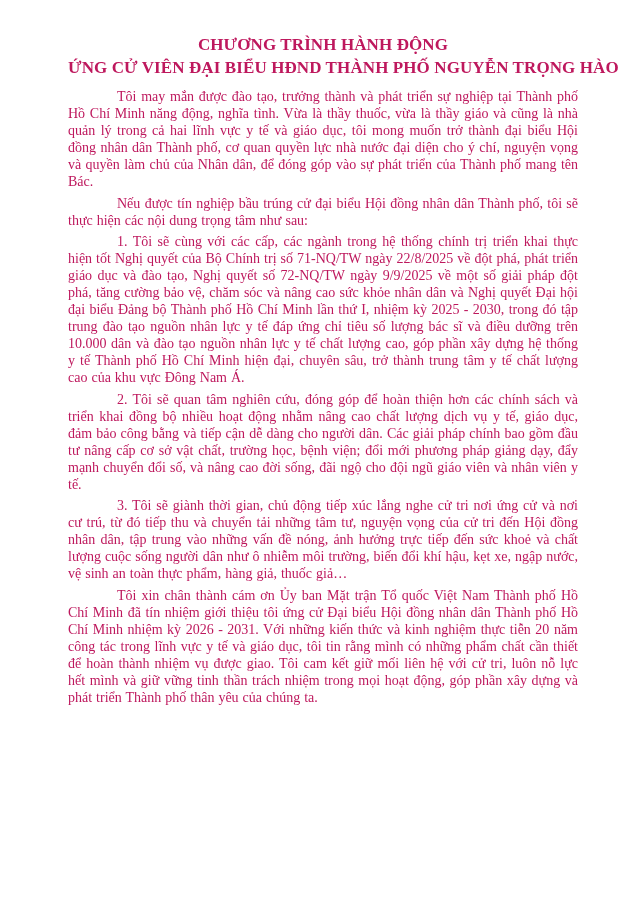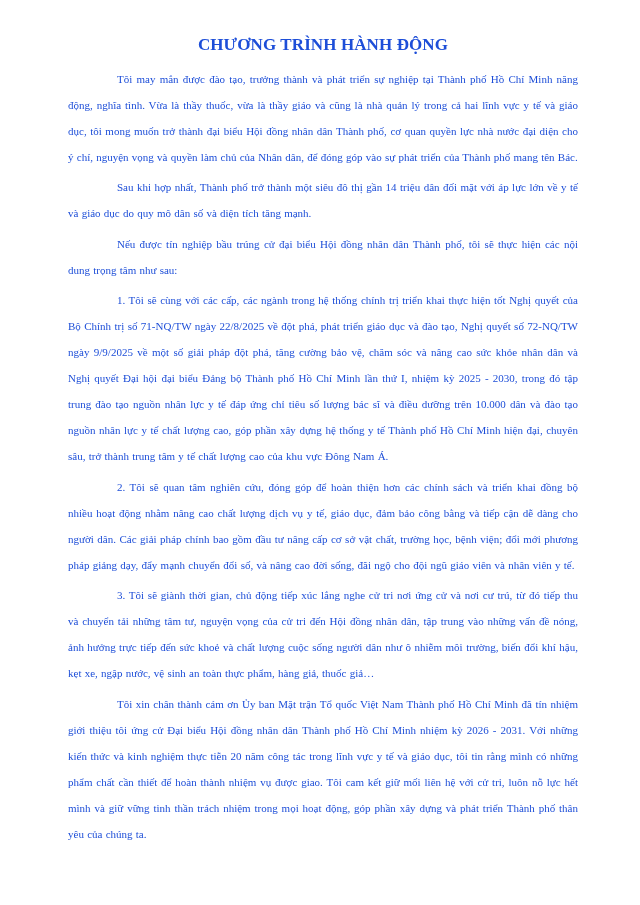--- a/index.html
+++ b/index.html
@@ -7,21 +7,21 @@
     padding: 0;
     background: #e8e8e8;
   }
   .page {
     position: relative;
     width: 640px;
     height: 905px;
     background: #ffffff;
     margin: 0 auto;
     overflow: hidden;
-    color: #1d4ed8;
+    color: #be185d;
     font-family: "Liberation Serif", "DejaVu Serif", serif;
   }
   .content {
     position: absolute;
     top: 34px;
     left: 68px;
     width: 510px;
   }
   .title-block {
     text-align: center;
@@ -32,38 +32,38 @@
     margin-bottom: 9px;
   }
   .title-line {
     white-space: nowrap;
   }
   .body-text p {
     margin: 0 0 4.5px 0;
     text-align: justify;
     text-justify: inter-word;
     text-indent: 49px;
-    font-size: 11px;
-    line-height: 26px;
+    font-size: 14px;
+    line-height: 17px;
     word-spacing: 0.5px;
   }
 </style>
 </head>
 <body>
 
 <div class="page">
   <div class="content">
 
     <div class="title-block">
       <div class="title-line">CHƯƠNG TRÌNH HÀNH ĐỘNG</div>
+      <div class="title-line">ỨNG CỬ VIÊN ĐẠI BIỂU HĐND THÀNH PHỐ NGUYỄN TRỌNG HÀO</div>
     </div>
 
     <div class="body-text">
       <p>Tôi may mắn được đào tạo, trưởng thành và phát triển sự nghiệp tại Thành phố Hồ Chí Minh năng động, nghĩa tình. Vừa là thầy thuốc, vừa là thầy giáo và cũng là nhà quản lý trong cả hai lĩnh vực y tế và giáo dục, tôi mong muốn trở thành đại biểu Hội đồng nhân dân Thành phố, cơ quan quyền lực nhà nước đại diện cho ý chí, nguyện vọng và quyền làm chủ của Nhân dân, để đóng góp vào sự phát triển của Thành phố mang tên Bác.</p>
-      <p>Sau khi hợp nhất, Thành phố trở thành một siêu đô thị gần 14 triệu dân đối mặt với áp lực lớn về y tế và giáo dục do quy mô dân số và diện tích tăng mạnh.</p>
       <p>Nếu được tín nghiệp bầu trúng cử đại biểu Hội đồng nhân dân Thành phố, tôi sẽ thực hiện các nội dung trọng tâm như sau:</p>
       <p>1. Tôi sẽ cùng với các cấp, các ngành trong hệ thống chính trị triển khai thực hiện tốt Nghị quyết của Bộ Chính trị số 71-NQ/TW ngày 22/8/2025 về đột phá, phát triển giáo dục và đào tạo, Nghị quyết số 72-NQ/TW ngày 9/9/2025 về một số giải pháp đột phá, tăng cường bảo vệ, chăm sóc và nâng cao sức khỏe nhân dân và Nghị quyết Đại hội đại biểu Đảng bộ Thành phố Hồ Chí Minh lần thứ I, nhiệm kỳ 2025 - 2030, trong đó tập trung đào tạo nguồn nhân lực y tế đáp ứng chỉ tiêu số lượng bác sĩ và điều dưỡng trên 10.000 dân và đào tạo nguồn nhân lực y tế chất lượng cao, góp phần xây dựng hệ thống y tế Thành phố Hồ Chí Minh hiện đại, chuyên sâu, trở thành trung tâm y tế chất lượng cao của khu vực Đông Nam Á.</p>
       <p>2. Tôi sẽ quan tâm nghiên cứu, đóng góp để hoàn thiện hơn các chính sách và triển khai đồng bộ nhiều hoạt động nhằm nâng cao chất lượng dịch vụ y tế, giáo dục, đảm bảo công bằng và tiếp cận dễ dàng cho người dân. Các giải pháp chính bao gồm đầu tư nâng cấp cơ sở vật chất, trường học, bệnh viện; đổi mới phương pháp giảng dạy, đẩy mạnh chuyển đổi số, và nâng cao đời sống, đãi ngộ cho đội ngũ giáo viên và nhân viên y tế.</p>
       <p>3. Tôi sẽ giành thời gian, chủ động tiếp xúc lắng nghe cử tri nơi ứng cử và nơi cư trú, từ đó tiếp thu và chuyển tải những tâm tư, nguyện vọng của cử tri đến Hội đồng nhân dân, tập trung vào những vấn đề nóng, ảnh hưởng trực tiếp đến sức khoẻ và chất lượng cuộc sống người dân như ô nhiễm môi trường, biến đổi khí hậu, kẹt xe, ngập nước, vệ sinh an toàn thực phẩm, hàng giả, thuốc giả…</p>
       <p>Tôi xin chân thành cám ơn Ủy ban Mặt trận Tổ quốc Việt Nam Thành phố Hồ Chí Minh đã tín nhiệm giới thiệu tôi ứng cử Đại biểu Hội đồng nhân dân Thành phố Hồ Chí Minh nhiệm kỳ 2026 - 2031. Với những kiến thức và kinh nghiệm thực tiễn 20 năm công tác trong lĩnh vực y tế và giáo dục, tôi tin rằng mình có những phẩm chất cần thiết để hoàn thành nhiệm vụ được giao. Tôi cam kết giữ mối liên hệ với cử tri, luôn nỗ lực hết mình và giữ vững tinh thần trách nhiệm trong mọi hoạt động, góp phần xây dựng và phát triển Thành phố thân yêu của chúng ta.</p>
     </div>
 
   </div>
 </div>
 

